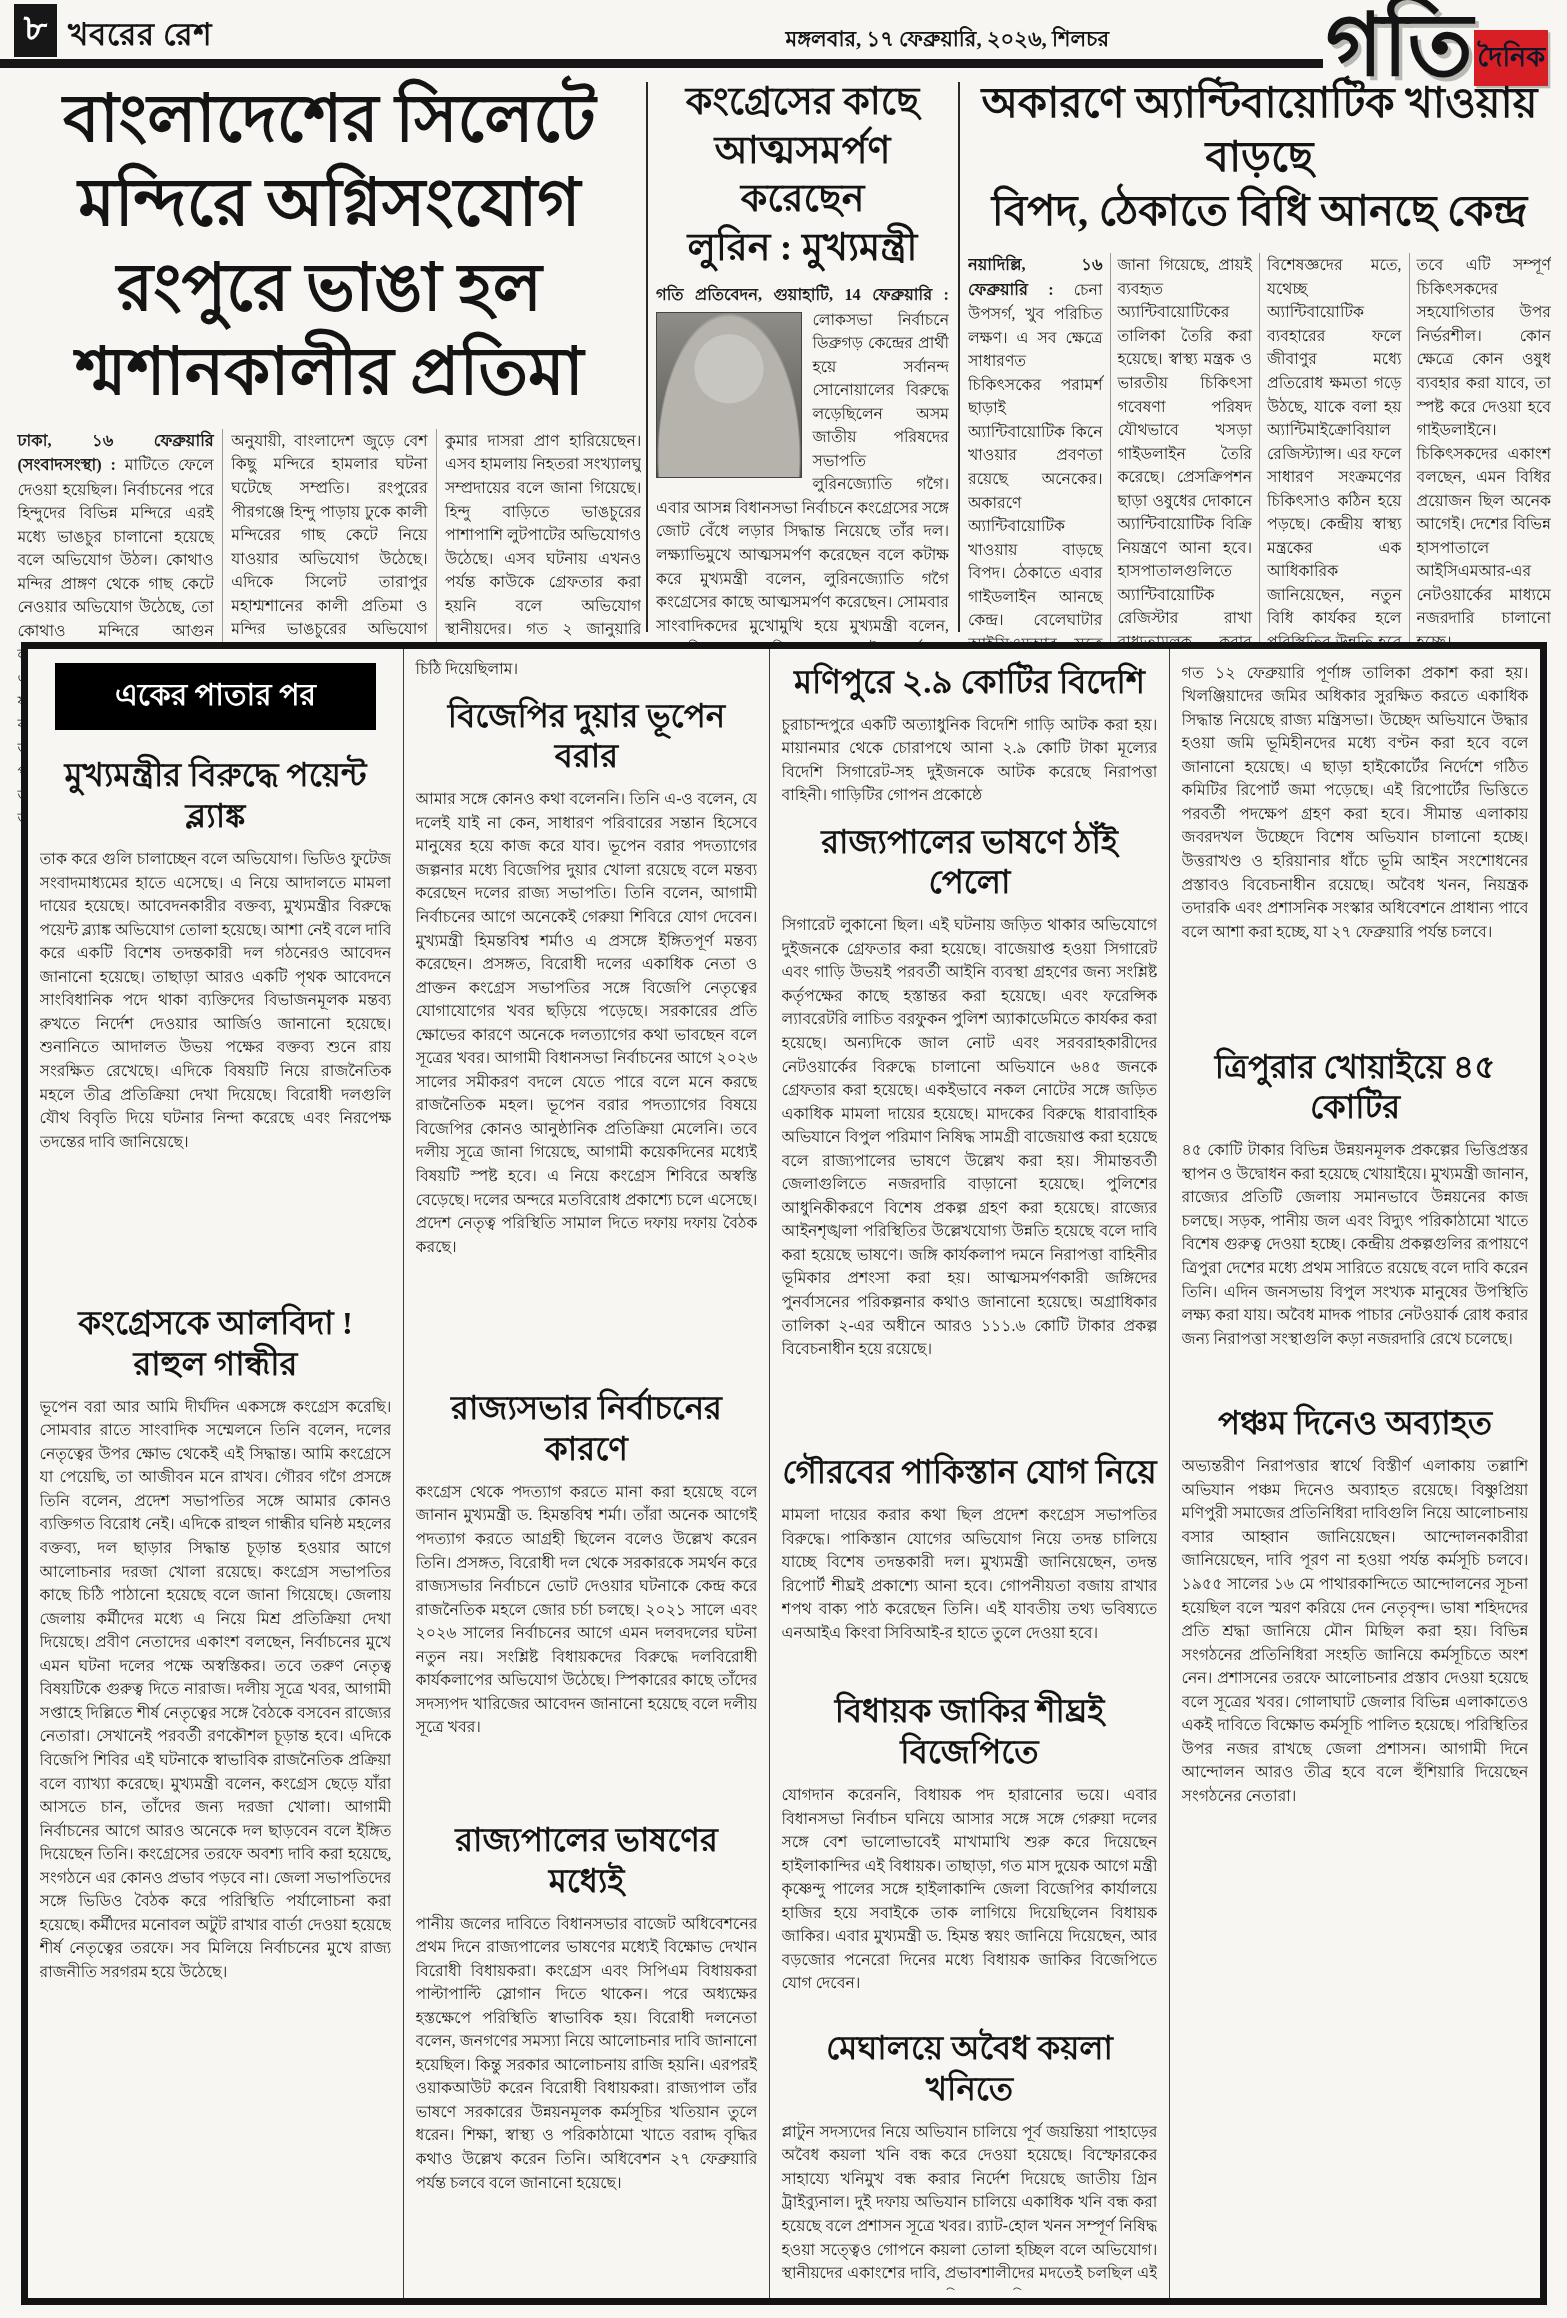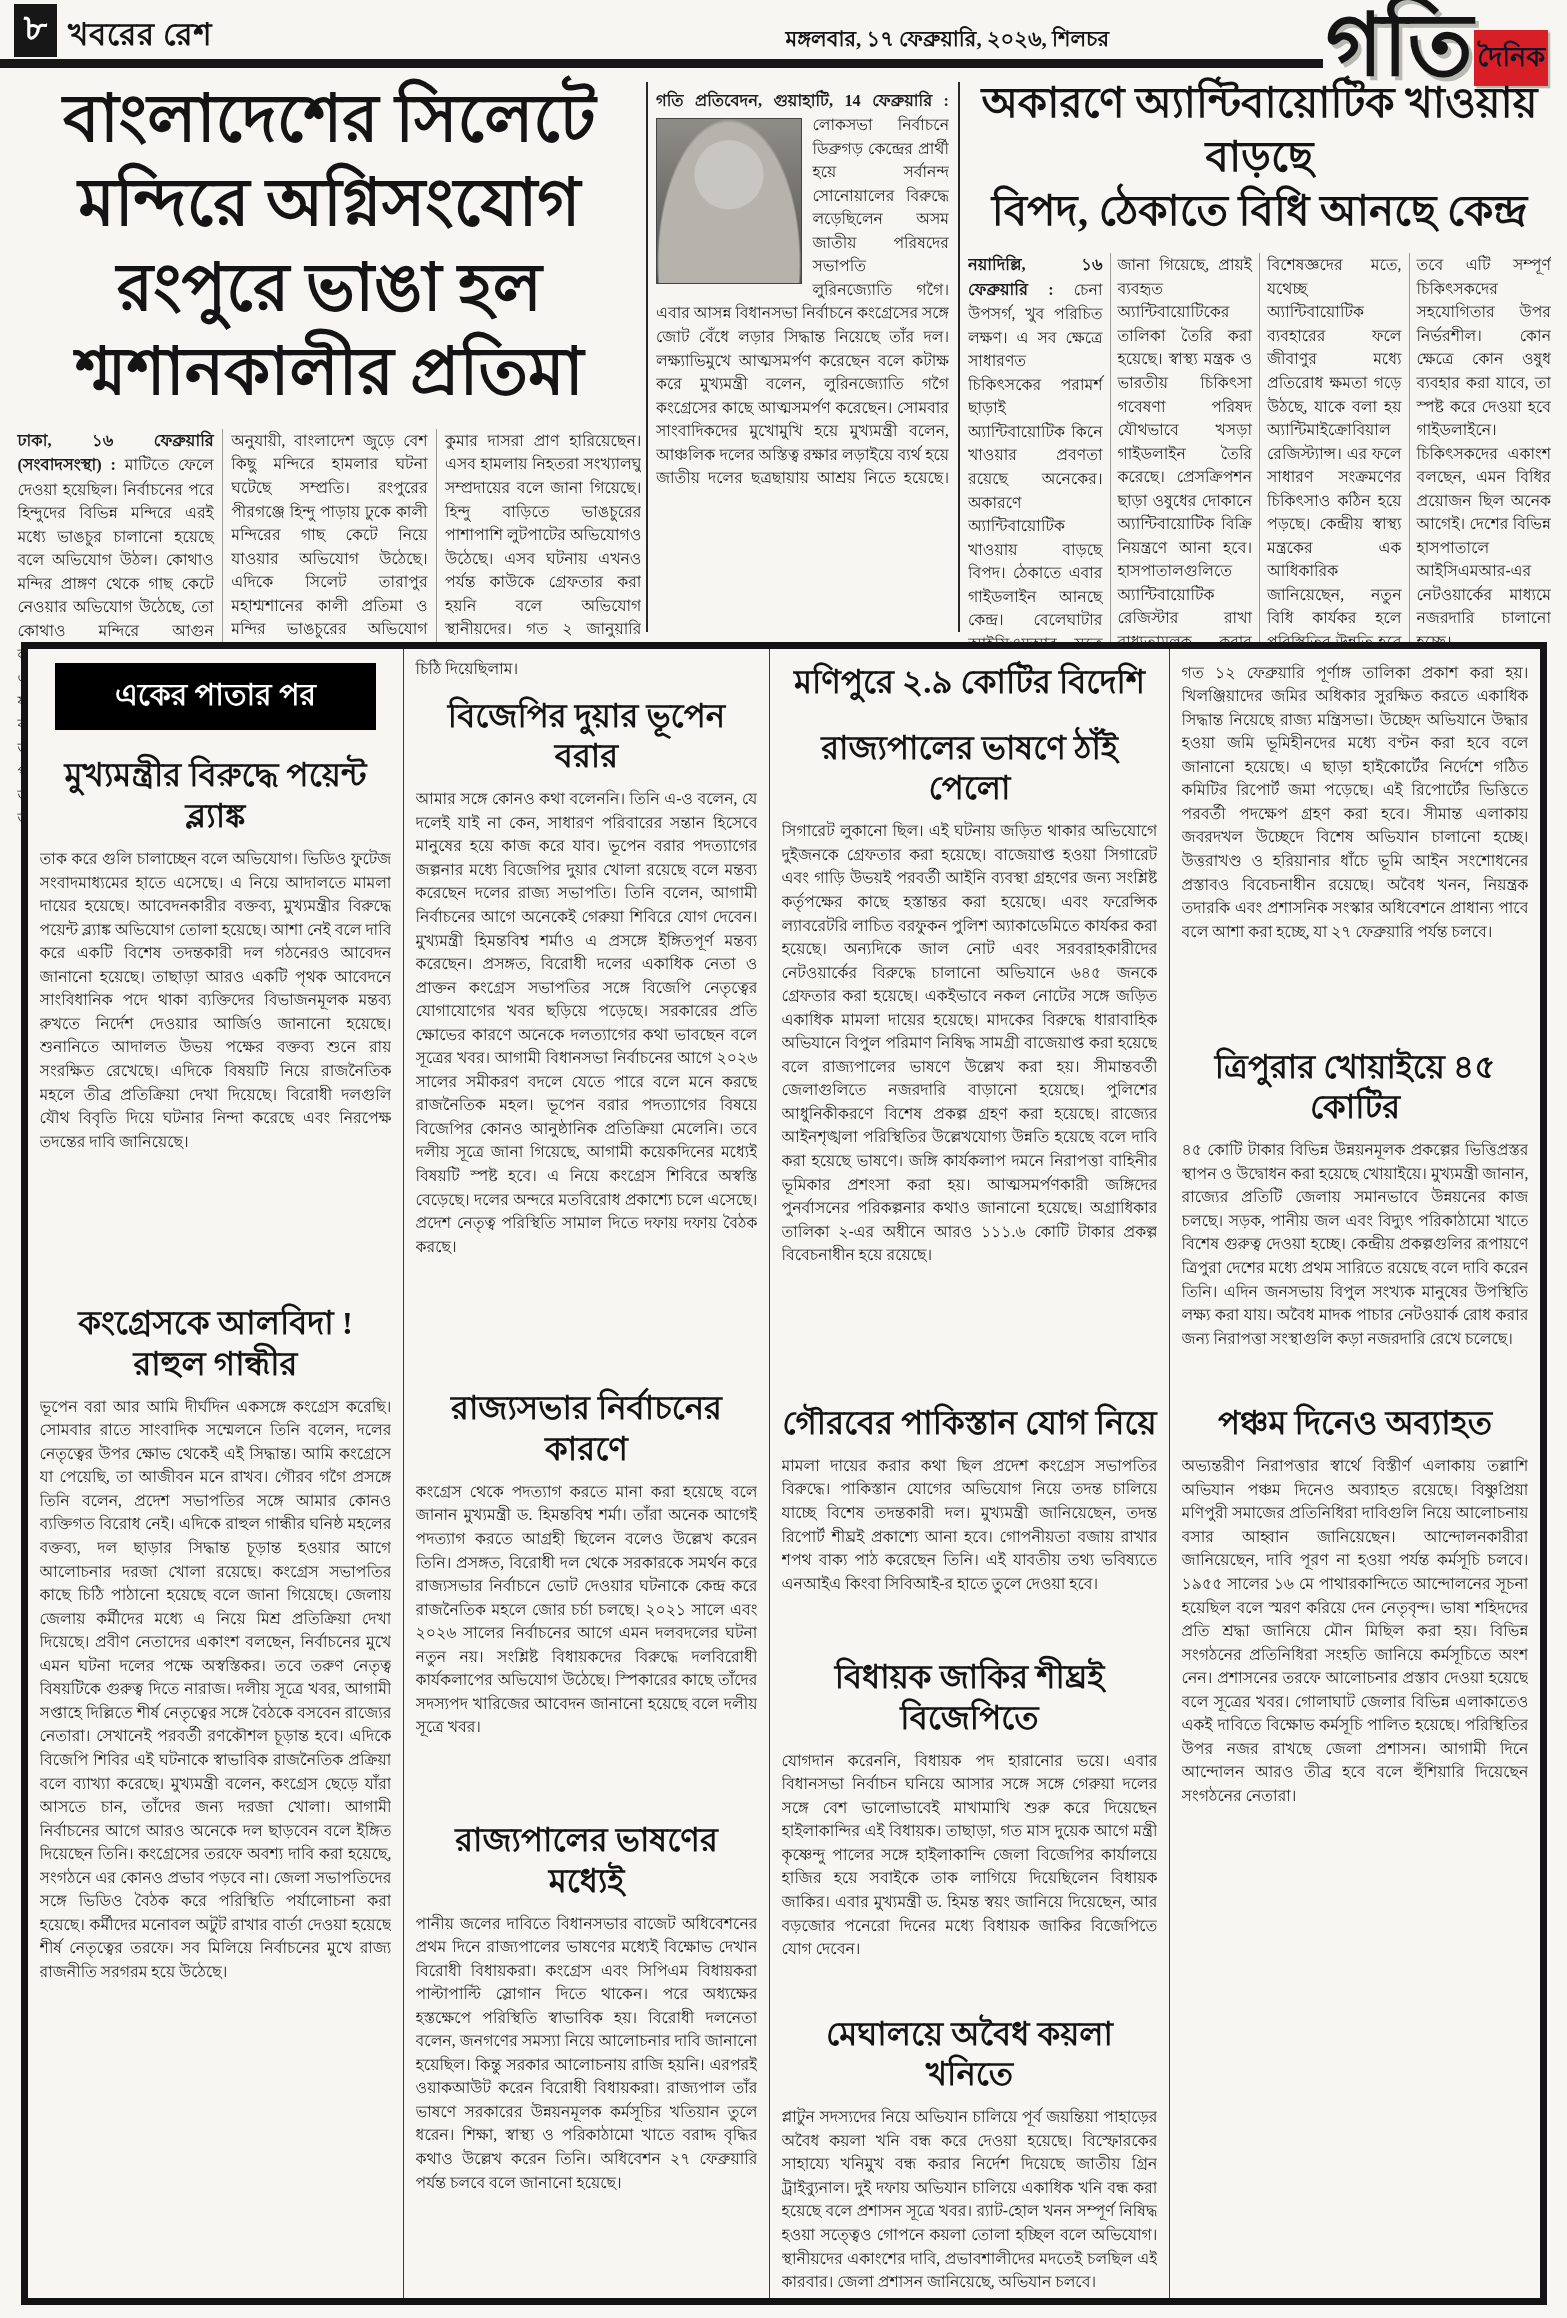--- a/index.html
+++ b/index.html
@@ -92,20 +92,25 @@
     </div>
     <div class="bodytext cols3" style="height:406px; margin-top:14px;">
       <span class="dateline">ঢাকা, ১৬ ফেব্রুয়ারি (সংবাদসংস্থা) :</span>
       <span>মাটিতে ফেলে দেওয়া হয়েছিল। নির্বাচনের পরে হিন্দুদের বিভিন্ন মন্দিরে এরই মধ্যে ভাঙচুর চালানো হয়েছে বলে অভিযোগ উঠল। কোথাও মন্দির প্রাঙ্গণ থেকে গাছ কেটে নেওয়ার অভিযোগ উঠেছে, তো কোথাও মন্দিরে আগুন লাগানোর অভিযোগ উঠেছে। এদিকে বীরগঞ্জে নির্বাচনী ফলাফল ঘোষণার পরপরই হিন্দু বাড়িতে অগ্নিসংযোগের অভিযোগ উঠেছে। ঠাকুরগাঁও পাঁচপীরে সংখ্যালঘু হিন্দু বাড়িতে আগুন লাগিয়ে দেওয়ার অভিযোগ উঠেছে। রিপোর্ট অনুযায়ী, বাংলাদেশ জুড়ে বেশ কিছু মন্দিরে হামলার ঘটনা ঘটেছে সম্প্রতি। রংপুরের পীরগঞ্জে হিন্দু পাড়ায় ঢুকে কালী মন্দিরের গাছ কেটে নিয়ে যাওয়ার অভিযোগ উঠেছে। এদিকে সিলেট তারাপুর মহাশ্মশানের কালী প্রতিমা ও মন্দির ভাঙচুরের অভিযোগ উঠেছে। প্রতিমাটি ভেঙে মাটিতে ফেলে দেওয়া হয়েছিল। পর্যন্ত প্রায় ১০ জন হিন্দুকে খুন করা হয়েছে। এই সময়ে সংখ্যালঘু সম্প্রদায়ের ওপর একের পর এক হামলার ঘটনা ঘটেছে। সম্প্রতি সুনামগঞ্জে জয় মহাপাত্র, নওগাঁয় মিঠুন সরকার, ফেনিতে সমীর কুমার দাসরা প্রাণ হারিয়েছেন। এসব হামলায় নিহতরা সংখ্যালঘু সম্প্রদায়ের বলে জানা গিয়েছে। হিন্দু বাড়িতে ভাঙচুরের পাশাপাশি লুটপাটের অভিযোগও উঠেছে। এসব ঘটনায় এখনও পর্যন্ত কাউকে গ্রেফতার করা হয়নি বলে অভিযোগ স্থানীয়দের। গত ২ জানুয়ারি থেকে ১২ জানুয়ারি পর্যন্ত সীমান্তবর্তী জেলাগুলিতে একাধিক হামলার ঘটনা নথিভুক্ত হয়েছে। মানবাধিকার সংগঠনগুলি এসব ঘটনার নিরপেক্ষ তদন্ত দাবি করেছে। ফল ঘোষণার পরে নিরাপত্তা জোরদার করা হয়েছে বলে প্রশাসনের দাবি।</span>
     </div>
   </div>
 
   <div class="vrule" style="left:646px; top:82px; height:550px;"></div>
 
   <div class="story" style="left:656px; top:77px; width:293px; height:557px;">
+    <div class="hl hl-lg">
+      <div>কংগ্রেসের কাছে</div>
+      <div>আত্মসমর্পণ করেছেন</div>
+      <div>লুরিন : মুখ্যমন্ত্রী</div>
+    </div>
     <div class="bodytext" style="height:395px; margin-top:11.6px;">
       <span class="dateline">গতি প্রতিবেদন, গুয়াহাটি, 14 ফেব্রুয়ারি :</span>
       <div class="photo"></div>
       <span>লোকসভা নির্বাচনে ডিব্রুগড় কেন্দ্রের প্রার্থী হয়ে সর্বানন্দ সোনোয়ালের বিরুদ্ধে লড়েছিলেন অসম জাতীয় পরিষদের সভাপতি লুরিনজ্যোতি গগৈ। এবার আসন্ন বিধানসভা নির্বাচনে কংগ্রেসের সঙ্গে জোট বেঁধে লড়ার সিদ্ধান্ত নিয়েছে তাঁর দল। লক্ষ্যাভিমুখে আত্মসমর্পণ করেছেন বলে কটাক্ষ করে মুখ্যমন্ত্রী বলেন, লুরিনজ্যোতি গগৈ কংগ্রেসের কাছে আত্মসমর্পণ করেছেন। সোমবার সাংবাদিকদের মুখোমুখি হয়ে মুখ্যমন্ত্রী বলেন, আঞ্চলিক দলের অস্তিত্ব রক্ষার লড়াইয়ে ব্যর্থ হয়ে জাতীয় দলের ছত্রছায়ায় আশ্রয় নিতে হয়েছে। ছাত্র আন্দোলনের নেতারা রাজনীতিতে এসে নিজেদের আদর্শ বিসর্জন দিয়েছেন বলেও মন্তব্য করেন তিনি। ফল ঘোষণার পরে এই নিয়ে তীব্র প্রতিক্রিয়া জানিয়েছে অসম জাতীয় পরিষদ। এমনকি জোটের চূড়ান্ত রূপরেখা নিয়ে আলোচনা চলছে বলে দলীয় সূত্রে খবর। মুখ্যমন্ত্রীর এই মন্তব্যকে কেন্দ্র করে রাজ্য রাজনীতিতে জোর চর্চা শুরু হয়েছে।</span>
     </div>
   </div>
 
   <div class="vrule" style="left:958px; top:82px; height:550px;"></div>
 
   <div class="story" style="left:968px; top:77px; width:583px; height:557px;">
@@ -134,20 +139,21 @@
       <div class="subhead">বিজেপির দুয়ার ভূপেন বরার</div>
       <div class="bodytext" style="height:586px;">আমার সঙ্গে কোনও কথা বলেননি। তিনি এ-ও বলেন, যে দলেই যাই না কেন, সাধারণ পরিবারের সন্তান হিসেবে মানুষের হয়ে কাজ করে যাব। ভূপেন বরার পদত্যাগের জল্পনার মধ্যে বিজেপির দুয়ার খোলা রয়েছে বলে মন্তব্য করেছেন দলের রাজ্য সভাপতি। তিনি বলেন, আগামী নির্বাচনের আগে অনেকেই গেরুয়া শিবিরে যোগ দেবেন। মুখ্যমন্ত্রী হিমন্তবিশ্ব শর্মাও এ প্রসঙ্গে ইঙ্গিতপূর্ণ মন্তব্য করেছেন। প্রসঙ্গত, বিরোধী দলের একাধিক নেতা ও প্রাক্তন কংগ্রেস সভাপতির সঙ্গে বিজেপি নেতৃত্বের যোগাযোগের খবর ছড়িয়ে পড়েছে। সরকারের প্রতি ক্ষোভের কারণে অনেকে দলত্যাগের কথা ভাবছেন বলে সূত্রের খবর। আগামী বিধানসভা নির্বাচনের আগে ২০২৬ সালের সমীকরণ বদলে যেতে পারে বলে মনে করছে রাজনৈতিক মহল। ভূপেন বরার পদত্যাগের বিষয়ে বিজেপির কোনও আনুষ্ঠানিক প্রতিক্রিয়া মেলেনি। তবে দলীয় সূত্রে জানা গিয়েছে, আগামী কয়েকদিনের মধ্যেই বিষয়টি স্পষ্ট হবে। এ নিয়ে কংগ্রেস শিবিরে অস্বস্তি বেড়েছে। দলের অন্দরে মতবিরোধ প্রকাশ্যে চলে এসেছে। প্রদেশ নেতৃত্ব পরিস্থিতি সামাল দিতে দফায় দফায় বৈঠক করছে।</div>
       <div class="subhead">রাজ্যসভার নির্বাচনের কারণে</div>
       <div class="bodytext" style="height:325px;">কংগ্রেস থেকে পদত্যাগ করতে মানা করা হয়েছে বলে জানান মুখ্যমন্ত্রী ড. হিমন্তবিশ্ব শর্মা। তাঁরা অনেক আগেই পদত্যাগ করতে আগ্রহী ছিলেন বলেও উল্লেখ করেন তিনি। প্রসঙ্গত, বিরোধী দল থেকে সরকারকে সমর্থন করে রাজ্যসভার নির্বাচনে ভোট দেওয়ার ঘটনাকে কেন্দ্র করে রাজনৈতিক মহলে জোর চর্চা চলছে। ২০২১ সালে এবং ২০২৬ সালের নির্বাচনের আগে এমন দলবদলের ঘটনা নতুন নয়। সংশ্লিষ্ট বিধায়কদের বিরুদ্ধে দলবিরোধী কার্যকলাপের অভিযোগ উঠেছে। স্পিকারের কাছে তাঁদের সদস্যপদ খারিজের আবেদন জানানো হয়েছে বলে দলীয় সূত্রে খবর।</div>
       <div class="subhead">রাজ্যপালের ভাষণের মধ্যেই</div>
       <div class="bodytext fill">পানীয় জলের দাবিতে বিধানসভার বাজেট অধিবেশনের প্রথম দিনে রাজ্যপালের ভাষণের মধ্যেই বিক্ষোভ দেখান বিরোধী বিধায়করা। কংগ্রেস এবং সিপিএম বিধায়করা পাল্টাপাল্টি স্লোগান দিতে থাকেন। পরে অধ্যক্ষের হস্তক্ষেপে পরিস্থিতি স্বাভাবিক হয়। বিরোধী দলনেতা বলেন, জনগণের সমস্যা নিয়ে আলোচনার দাবি জানানো হয়েছিল। কিন্তু সরকার আলোচনায় রাজি হয়নি। এরপরই ওয়াকআউট করেন বিরোধী বিধায়করা। রাজ্যপাল তাঁর ভাষণে সরকারের উন্নয়নমূলক কর্মসূচির খতিয়ান তুলে ধরেন। শিক্ষা, স্বাস্থ্য ও পরিকাঠামো খাতে বরাদ্দ বৃদ্ধির কথাও উল্লেখ করেন তিনি। অধিবেশন ২৭ ফেব্রুয়ারি পর্যন্ত চলবে বলে জানানো হয়েছে।</div>
     </div>
 
     <div class="lcol">
       <div class="subhead" style="margin-top:4.6px;text-align:center;">মণিপুরে ২.৯ কোটির বিদেশি</div>
+      <div class="bodytext" style="height:104px;">চুরাচান্দপুরে একটি অত্যাধুনিক বিদেশি গাড়ি আটক করা হয়। মায়ানমার থেকে চোরাপথে আনা ২.৯ কোটি টাকা মূল্যের বিদেশি সিগারেট-সহ দুইজনকে আটক করেছে নিরাপত্তা বাহিনী। গাড়িটির গোপন প্রকোষ্ঠে</div>
       <div class="subhead">রাজ্যপালের ভাষণে ঠাঁই পেলো</div>
       <div class="bodytext" style="height:580px;">সিগারেট লুকানো ছিল। এই ঘটনায় জড়িত থাকার অভিযোগে দুইজনকে গ্রেফতার করা হয়েছে। বাজেয়াপ্ত হওয়া সিগারেট এবং গাড়ি উভয়ই পরবর্তী আইনি ব্যবস্থা গ্রহণের জন্য সংশ্লিষ্ট কর্তৃপক্ষের কাছে হস্তান্তর করা হয়েছে। এবং ফরেন্সিক ল্যাবরেটরি লাচিত বরফুকন পুলিশ অ্যাকাডেমিতে কার্যকর করা হয়েছে। অন্যদিকে জাল নোট এবং সরবরাহকারীদের নেটওয়ার্কের বিরুদ্ধে চালানো অভিযানে ৬৪৫ জনকে গ্রেফতার করা হয়েছে। একইভাবে নকল নোটের সঙ্গে জড়িত একাধিক মামলা দায়ের হয়েছে। মাদকের বিরুদ্ধে ধারাবাহিক অভিযানে বিপুল পরিমাণ নিষিদ্ধ সামগ্রী বাজেয়াপ্ত করা হয়েছে বলে রাজ্যপালের ভাষণে উল্লেখ করা হয়। সীমান্তবর্তী জেলাগুলিতে নজরদারি বাড়ানো হয়েছে। পুলিশের আধুনিকীকরণে বিশেষ প্রকল্প গ্রহণ করা হয়েছে। রাজ্যের আইনশৃঙ্খলা পরিস্থিতির উল্লেখযোগ্য উন্নতি হয়েছে বলে দাবি করা হয়েছে ভাষণে। জঙ্গি কার্যকলাপ দমনে নিরাপত্তা বাহিনীর ভূমিকার প্রশংসা করা হয়। আত্মসমর্পণকারী জঙ্গিদের পুনর্বাসনের পরিকল্পনার কথাও জানানো হয়েছে। অগ্রাধিকার তালিকা ২-এর অধীনে আরও ১১১.৬ কোটি টাকার প্রকল্প বিবেচনাধীন হয়ে রয়েছে।</div>
       <div class="subhead">গৌরবের পাকিস্তান যোগ নিয়ে</div>
       <div class="bodytext" style="height:192px;">মামলা দায়ের করার কথা ছিল প্রদেশ কংগ্রেস সভাপতির বিরুদ্ধে। পাকিস্তান যোগের অভিযোগ নিয়ে তদন্ত চালিয়ে যাচ্ছে বিশেষ তদন্তকারী দল। মুখ্যমন্ত্রী জানিয়েছেন, তদন্ত রিপোর্ট শীঘ্রই প্রকাশ্যে আনা হবে। গোপনীয়তা বজায় রাখার শপথ বাক্য পাঠ করেছেন তিনি। এই যাবতীয় তথ্য ভবিষ্যতে এনআইএ কিংবা সিবিআই-র হাতে তুলে দেওয়া হবে।</div>
       <div class="subhead">বিধায়ক জাকির শীঘ্রই বিজেপিতে</div>
       <div class="bodytext" style="height:255px;">যোগদান করেননি, বিধায়ক পদ হারানোর ভয়ে। এবার বিধানসভা নির্বাচন ঘনিয়ে আসার সঙ্গে সঙ্গে গেরুয়া দলের সঙ্গে বেশ ভালোভাবেই মাখামাখি শুরু করে দিয়েছেন হাইলাকান্দির এই বিধায়ক। তাছাড়া, গত মাস দুয়েক আগে মন্ত্রী কৃষ্ণেন্দু পালের সঙ্গে হাইলাকান্দি জেলা বিজেপির কার্যালয়ে হাজির হয়ে সবাইকে তাক লাগিয়ে দিয়েছিলেন বিধায়ক জাকির। এবার মুখ্যমন্ত্রী ড. হিমন্ত স্বয়ং জানিয়ে দিয়েছেন, আর বড়জোর পনেরো দিনের মধ্যে বিধায়ক জাকির বিজেপিতে যোগ দেবেন।</div>
       <div class="subhead">মেঘালয়ে অবৈধ কয়লা খনিতে</div>
       <div class="bodytext fill">প্লাটুন সদস্যদের নিয়ে অভিযান চালিয়ে পূর্ব জয়ন্তিয়া পাহাড়ের অবৈধ কয়লা খনি বন্ধ করে দেওয়া হয়েছে। বিস্ফোরকের সাহায্যে খনিমুখ বন্ধ করার নির্দেশ দিয়েছে জাতীয় গ্রিন ট্রাইব্যুনাল। দুই দফায় অভিযান চালিয়ে একাধিক খনি বন্ধ করা হয়েছে বলে প্রশাসন সূত্রে খবর। র‍্যাট-হোল খনন সম্পূর্ণ নিষিদ্ধ হওয়া সত্ত্বেও গোপনে কয়লা তোলা হচ্ছিল বলে অভিযোগ। স্থানীয়দের একাংশের দাবি, প্রভাবশালীদের মদতেই চলছিল এই কারবার। জেলা প্রশাসন জানিয়েছে, অভিযান চলবে।</div>
     </div>
 

